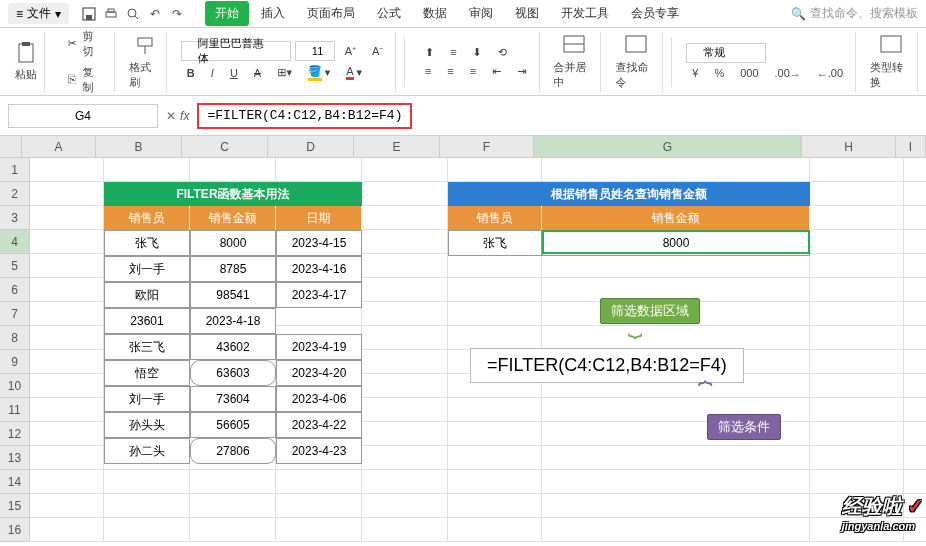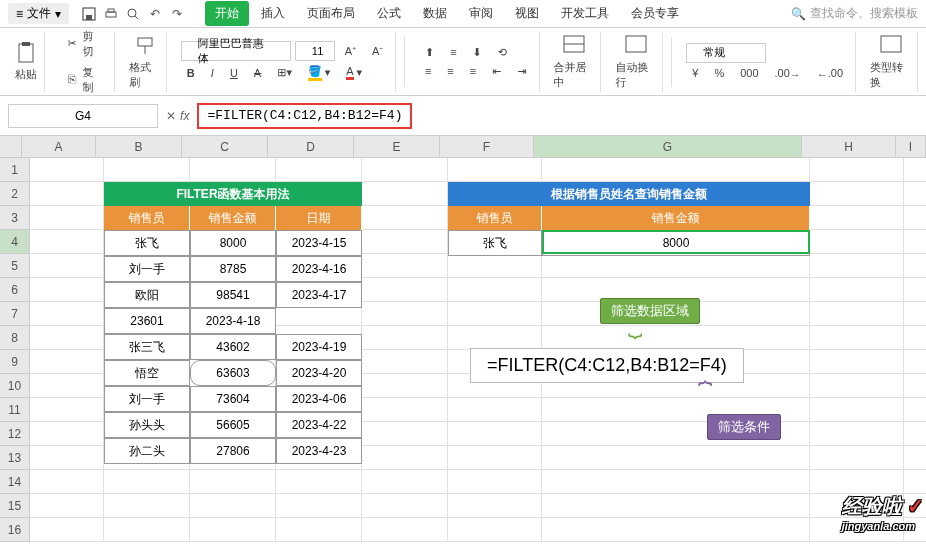--- a/index.html
+++ b/index.html
@@ -193,21 +193,21 @@
           <line x1="2" y1="10" x2="22" y2="10" stroke="#555"></line>
         </svg>
       <span>合并居中</span>
     </div>
   </div>
   <div class="ribbon-group vert">
     <div class="ribbon-large">
       <svg class="ico" width="24" height="20">
           <rect x="2" y="2" width="20" height="16" fill="none" stroke="#555"></rect>
         </svg>
-      <span>自动换行</span>
+      <span>查找命令</span>
     </div>
   </div>
   <div class="sep"></div>
   <div class="ribbon-group">
     <div class="font-combo" style="width:80px">
         <span>常规</span>
       </div>
     <div class="ribbon-row">
       <span class="ribbon-btn">¥</span>
       <span class="ribbon-btn">%</span>
@@ -495,21 +495,21 @@
               <div class="data-cell" style="width: 86px;">73604</div>
               <div class="data-cell" style="width: 86px;">2023-4-06</div>
             </div>
             <div style="display: flex;">
               <div class="data-cell" style="width: 86px;">孙头头</div>
               <div class="data-cell" style="width: 86px;">56605</div>
               <div class="data-cell" style="width: 86px;">2023-4-22</div>
             </div>
             <div style="display: flex;">
               <div class="data-cell" style="width: 86px;">孙二头</div>
-              <div class="data-cell" style="width: 86px;">27806</div>
+              <div class="data-cell" style="width: 86px; border-radius: 9px;">27806</div>
               <div class="data-cell" style="width: 86px;">2023-4-23</div>
             </div>
           </div>
       </div>
 
       <div id="right-table" style="position:absolute; left:418px; top:24px;">
         <div class="title-band2" style="width:362px;">根据销售员姓名查询销售金额</div>
         <div style="display:flex;">
           <div class="orange-header" style="width:94px">销售员</div>
           <div class="orange-header" style="width:268px">销售金额</div>

